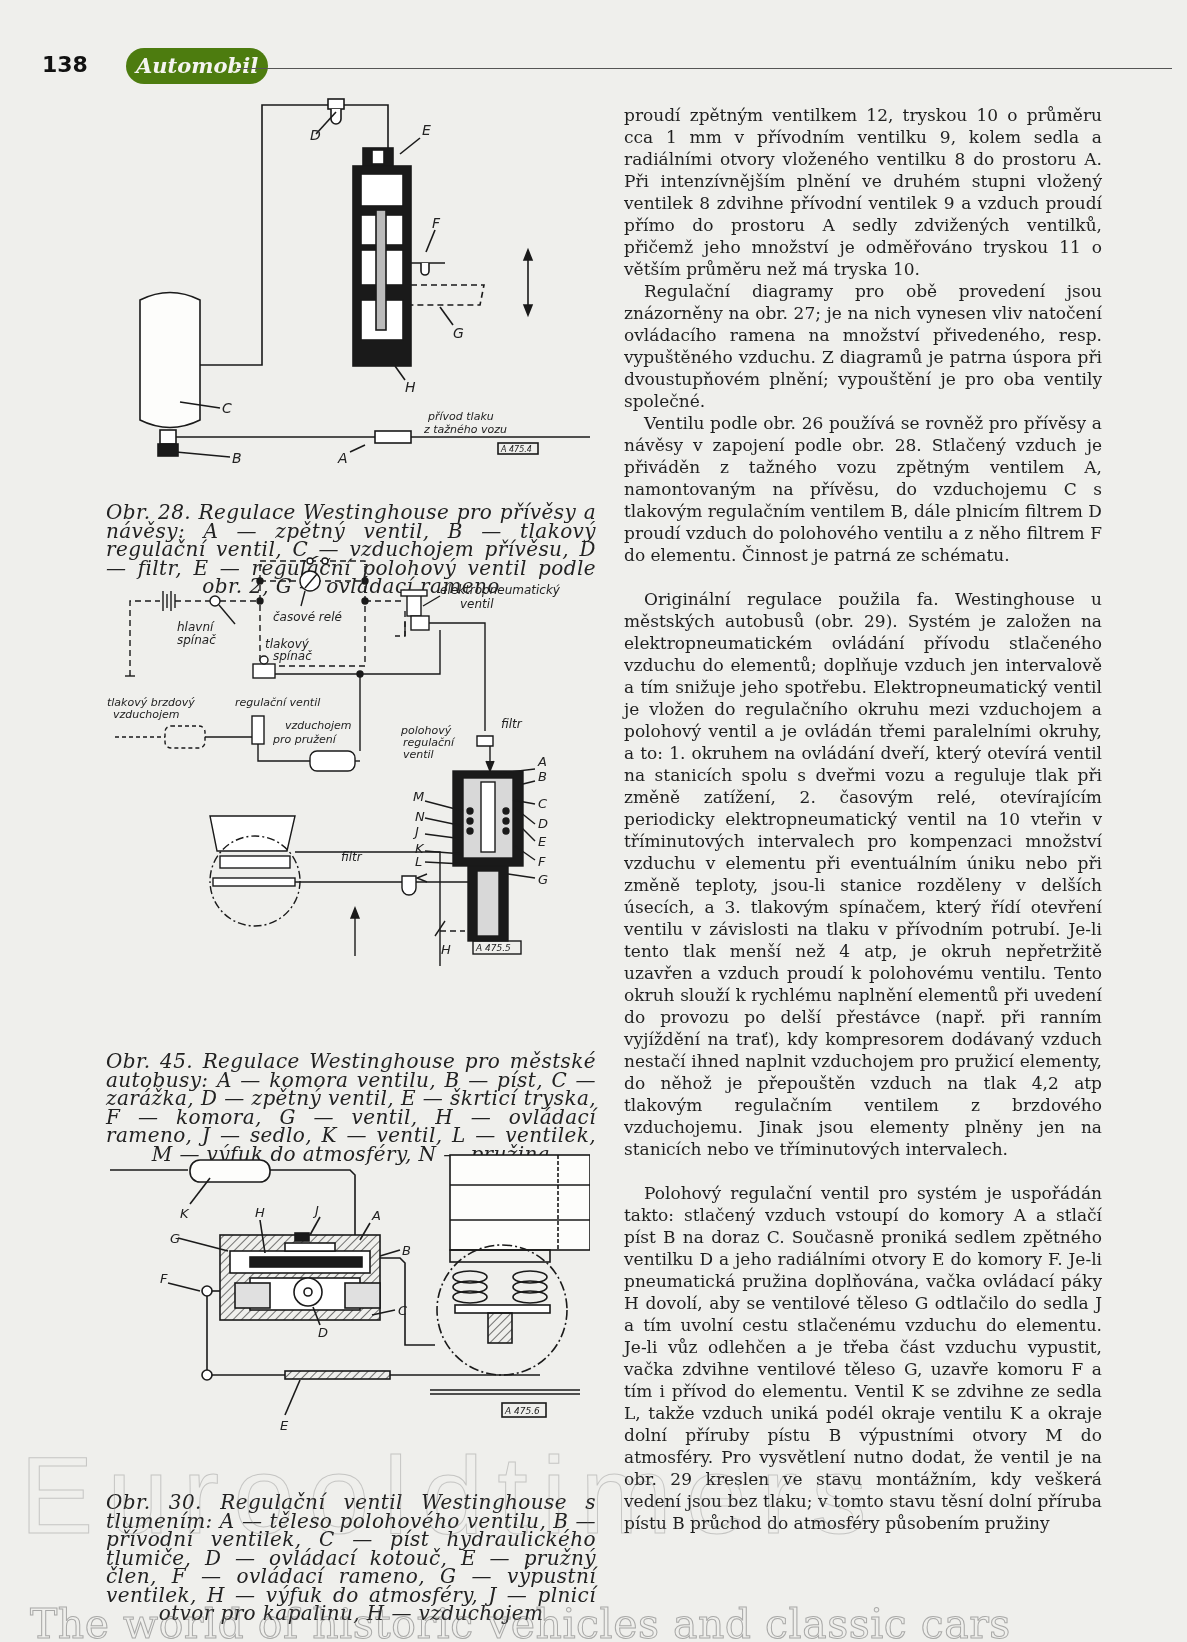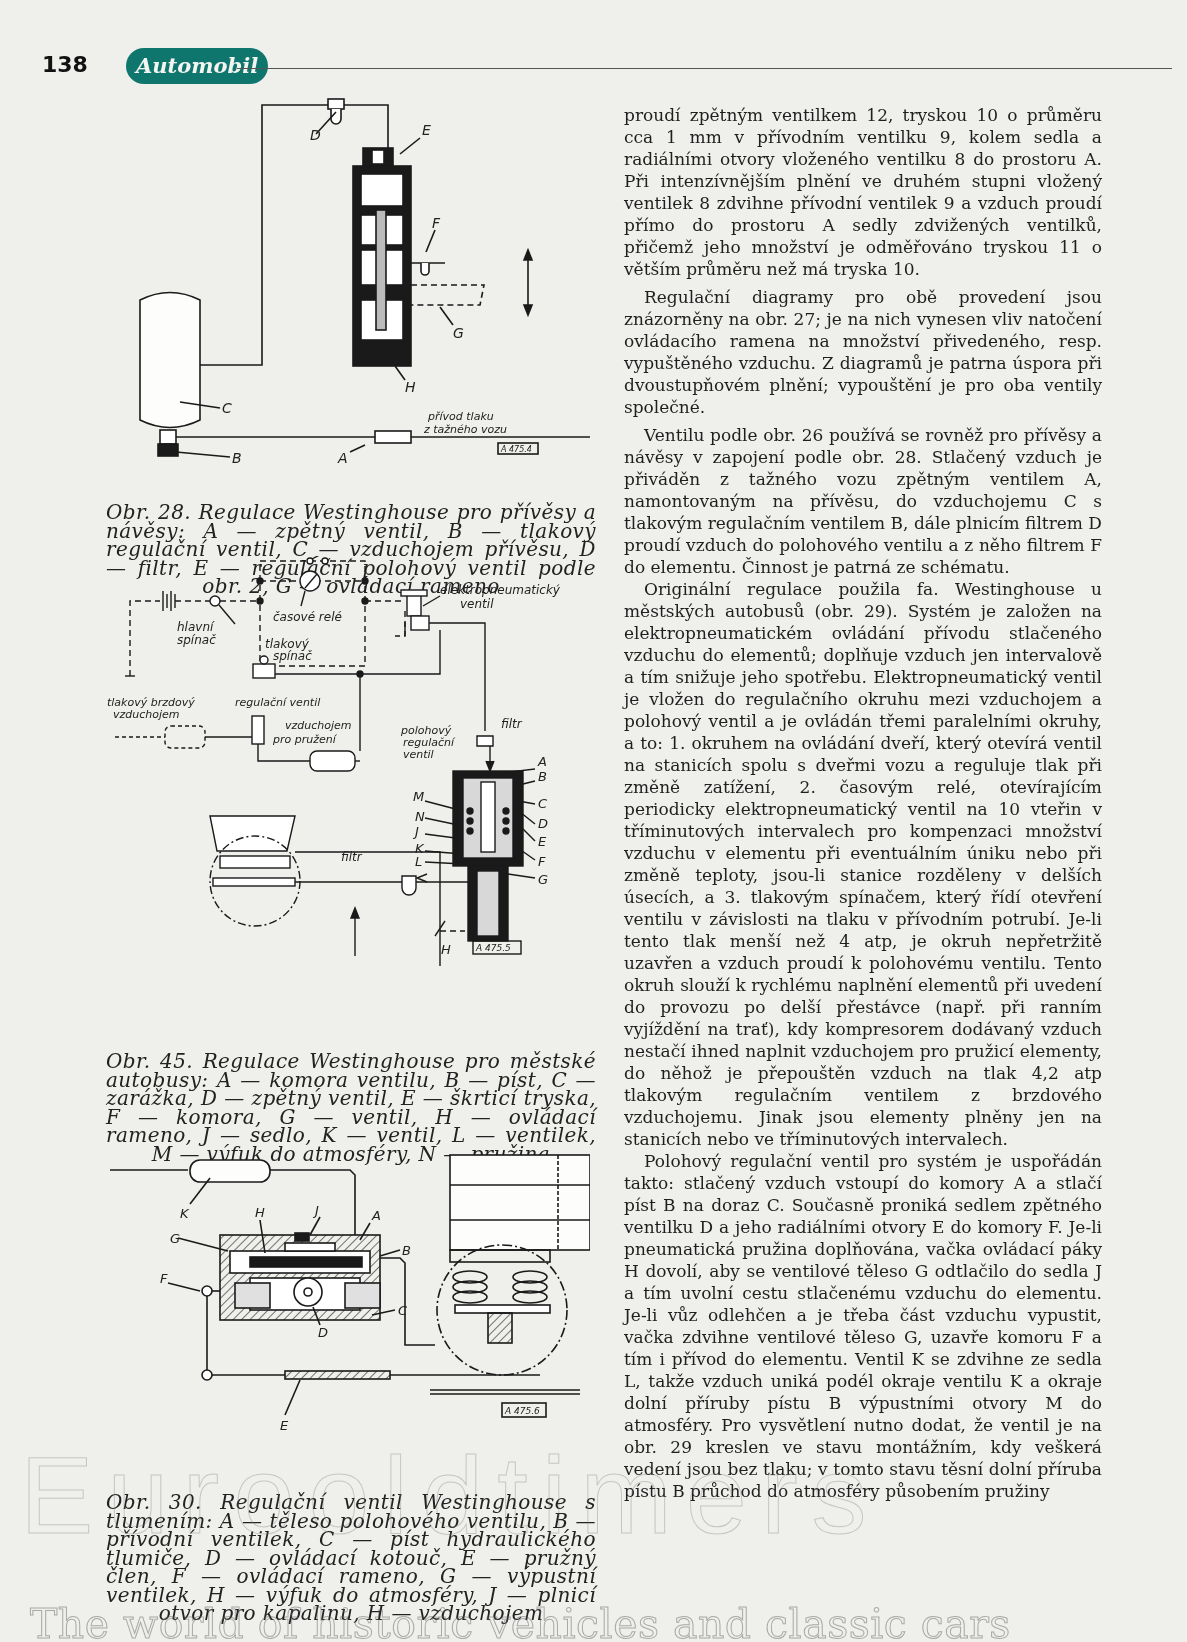--- a/index.html
+++ b/index.html
@@ -3,34 +3,34 @@
 <meta charset="utf-8">
 <style>
   html, body { margin: 0; padding: 0; }
   body {
     width: 1187px; height: 1642px; position: relative; overflow: hidden;
     background: #efefec;
     font-family: "DejaVu Serif", serif; color: #1c1c1c;
   }
   .page-header { position: absolute; left: 34px; top: 48px; width: 1130px; height: 40px; margin-left: 8px; }
   .page-number { position: absolute; left: 0; top: 4px; font-family: "DejaVu Sans", sans-serif; font-weight: bold; font-size: 22px; color: #111; }
-  .logo { position: absolute; left: 84px; top: 0; height: 36px; padding: 0 10px; background: #0f766e; color: #f4f4f0; border-radius: 18px; font-family: "DejaVu Serif", serif; font-style: italic; font-weight: bold; font-size: 21px; line-height: 36px; }
+  .logo { position: absolute; left: 84px; top: 0; height: 36px; padding: 0 10px; background: #4d7c0f; color: #f4f4f0; border-radius: 18px; font-family: "DejaVu Serif", serif; font-style: italic; font-weight: bold; font-size: 21px; line-height: 36px; }
   .header-rule { position: absolute; left: 195px; right: 0; top: 20px; border-top: 1.5px solid #555; }
 
   .figure { position: absolute; }
   .figure svg { width: 100%; height: 100%; display: block; }
   .figure svg text { font-family: "DejaVu Sans", sans-serif; font-style: italic; fill: #222; }
 
   .caption { position: absolute; left: 106px; width: 490px; font-style: italic; font-size: 20px; line-height: 18.5px; text-align: justify; text-align-last: center; color: #222; letter-spacing: 0.4px; }
 
   .article { position: absolute; left: 624px; top: 104px; width: 478px; font-size: 17px; line-height: 22px; text-align: justify; color: #1f1f1f; }
   .article p { margin: 0; text-indent: 20px; }
   .article p.cont { text-indent: 0; }
-  .article p + p { margin-top: 6px; }
-  .article p.gap { margin-top: 0; }
+  .article p + p { margin-top: 0; }
+  .article p.gap { margin-top: 22px; }
 
   .watermark-logo { position: absolute; left: 20px; top: 1440px; width: 1140px; height: 110px; font-family: Liberation Sans, sans-serif; font-size: 110px; line-height: 110px; color: transparent; -webkit-text-stroke: 1px rgba(120,120,120,0.35); letter-spacing: 14px; white-space: nowrap; }
   .watermark-tagline { position: absolute; left: 30px; top: 1586px; font-family: "DejaVu Serif", serif; font-size: 41px; color: transparent; -webkit-text-stroke: 1px rgba(100,100,100,0.5); letter-spacing: 0.5px; white-space: nowrap; margin-top: 14px; }
 </style>
 </head>
 <body>
 
 <div class="page-header">
   <span class="page-number">138</span>
   <span class="logo">Automobil</span>

